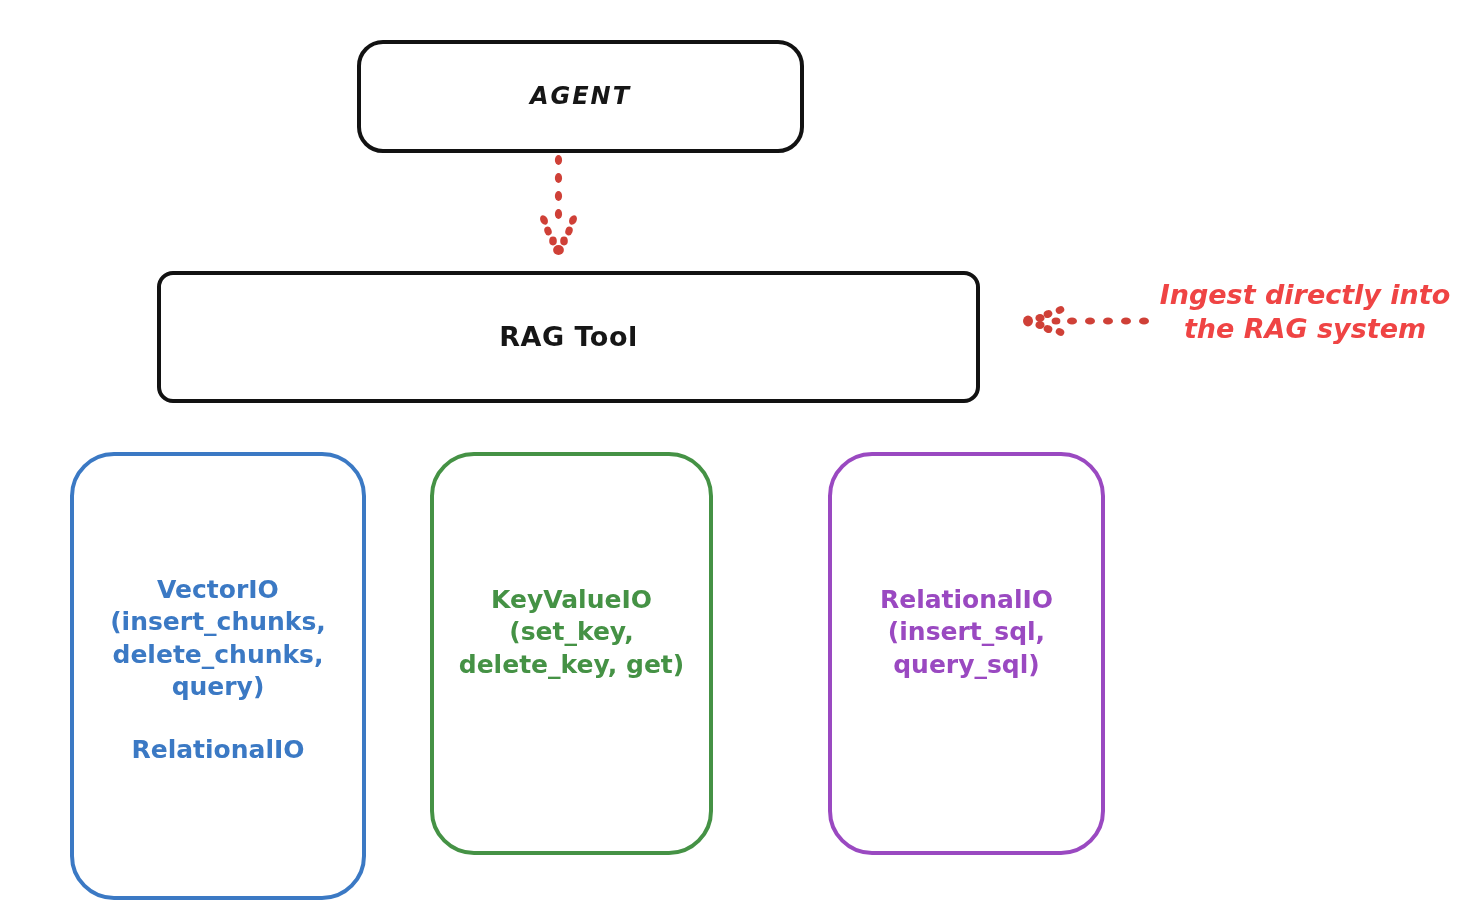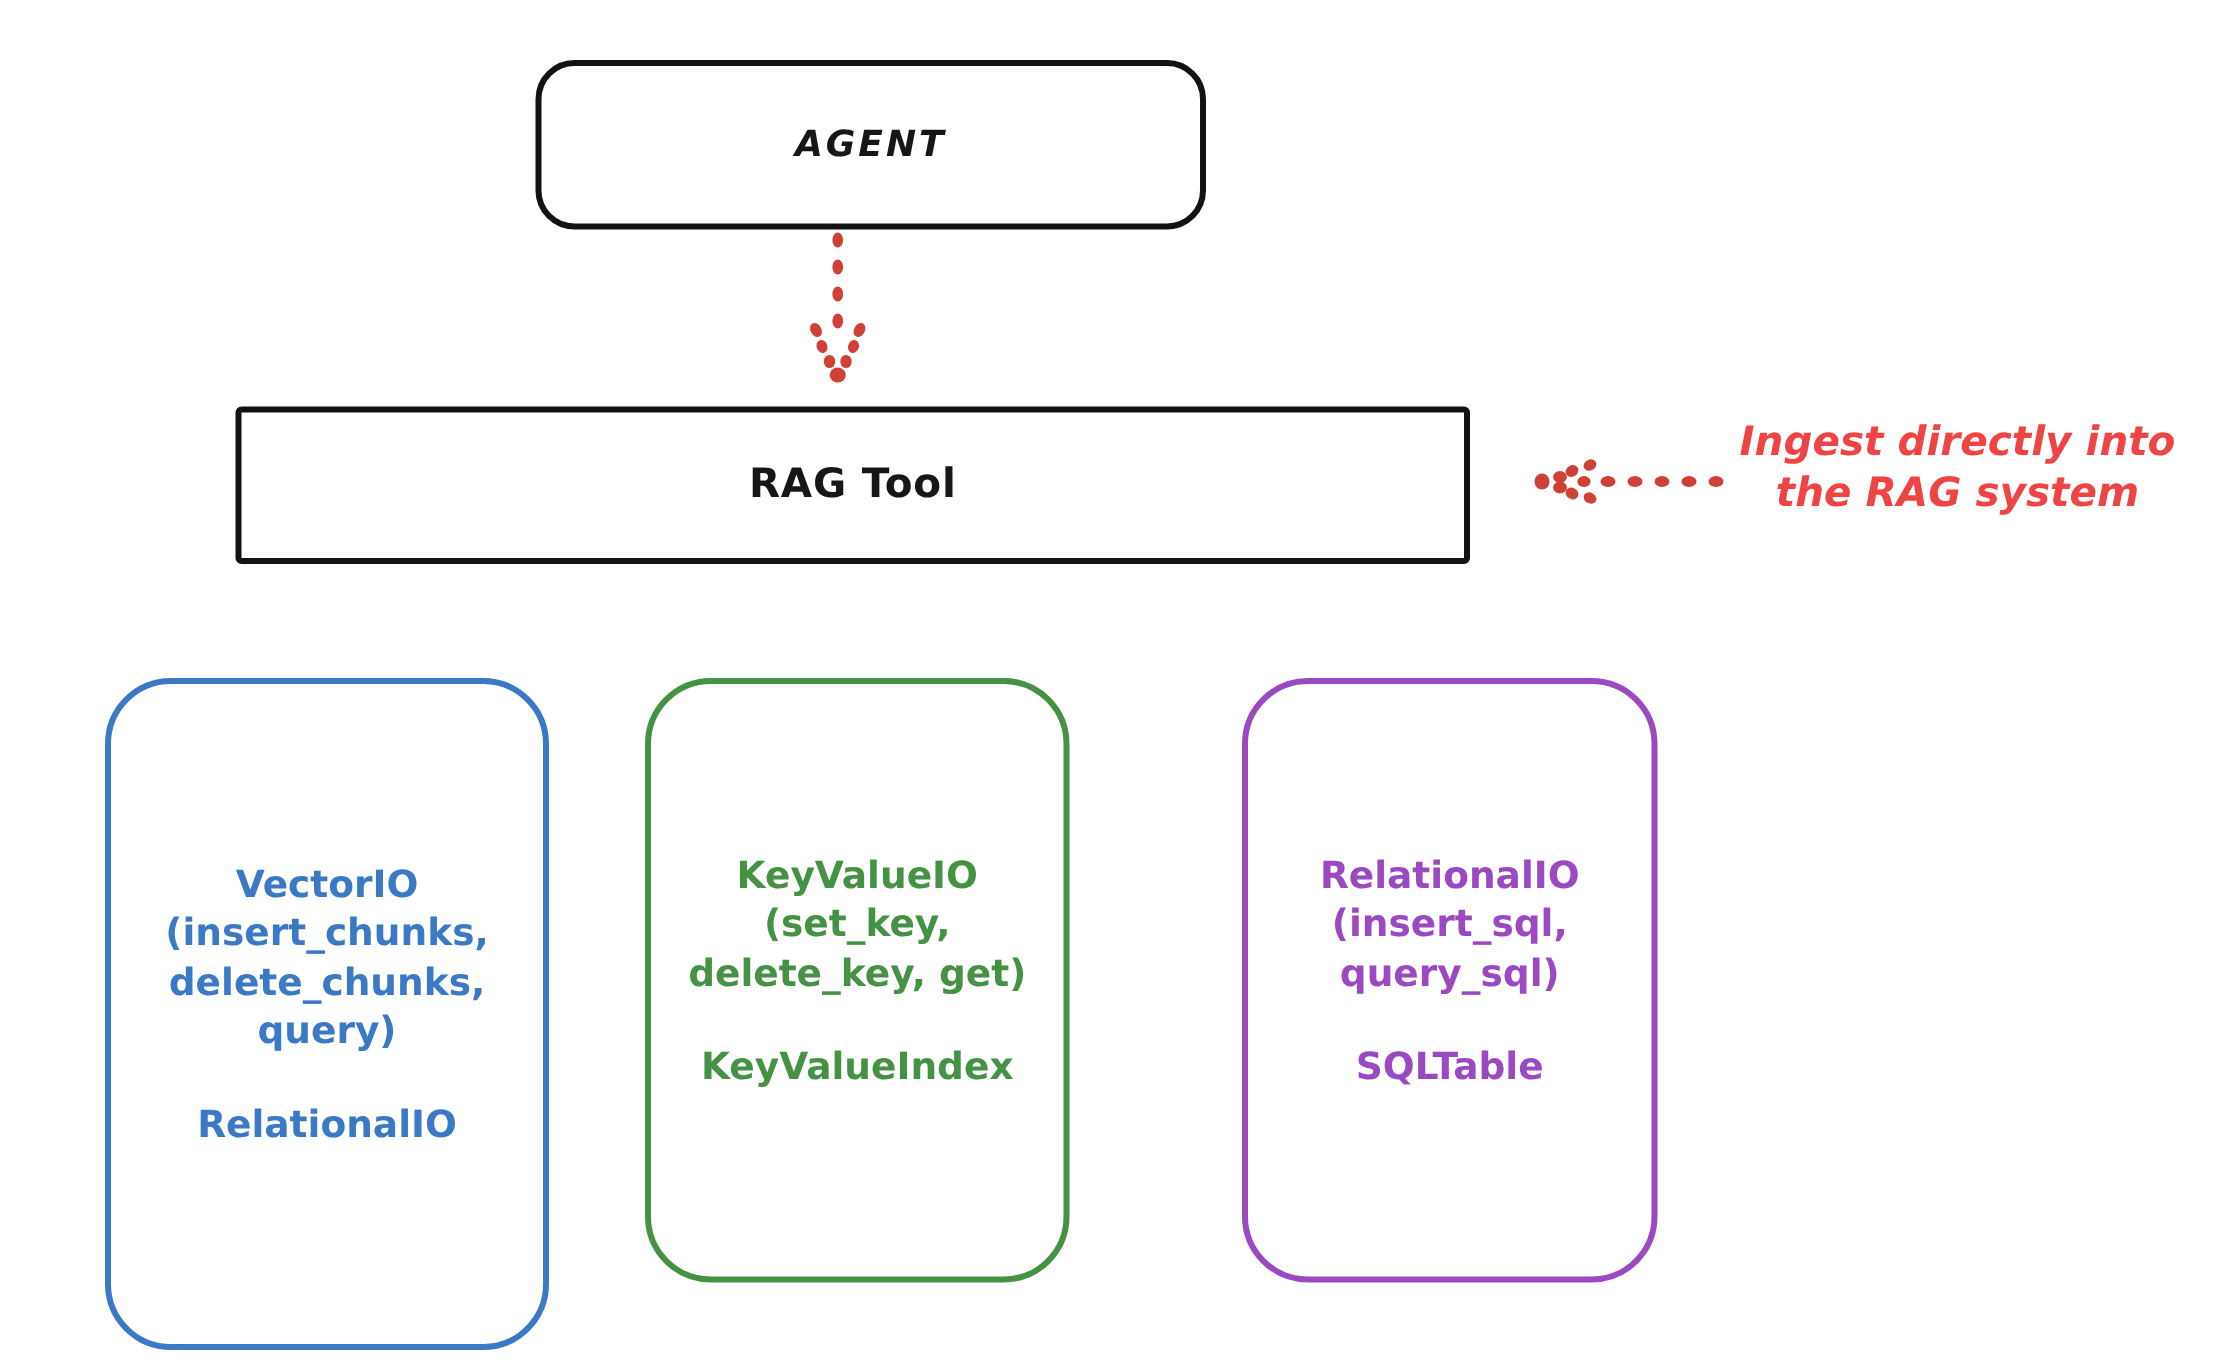--- a/index.html
+++ b/index.html
@@ -48,23 +48,23 @@
     font-size: 24px;
     letter-spacing: 2px;
     color: #161616;
   }
 
   
   #rag-tool-box {
     left: 157px;
     top: 271px;
     width: 823px;
-    height: 105px;
+    height: 132px;
     border: 4px solid #121212;
-    border-radius: 4px;
+    border-radius: 16px;
   }
   #rag-tool-box .node-label {
     font-family: "DejaVu Sans", sans-serif;
     font-weight: 600;
     font-size: 27px;
     letter-spacing: 0.5px;
     color: #161616;
   }
 
   
@@ -198,27 +198,25 @@
       <div class="node-label">RelationalIO</div>
     </div>
   </div>
 
   <div class="node backend-box" id="keyvalue-io-box">
     <div class="backend-inner">
       <div class="node-label">KeyValueIO
 (set_key,
 delete_key, get)</div>
       <div class="backend-gap"></div>
-      <div class="node-label">KeyValueIndex</div>
     </div>
   </div>
 
   <div class="node backend-box" id="relational-io-box">
     <div class="backend-inner">
       <div class="node-label">RelationalIO
 (insert_sql,
 query_sql)</div>
       <div class="backend-gap"></div>
-      <div class="node-label">SQLTable</div>
     </div>
   </div>
 
 </div>
 
 </body></html>

